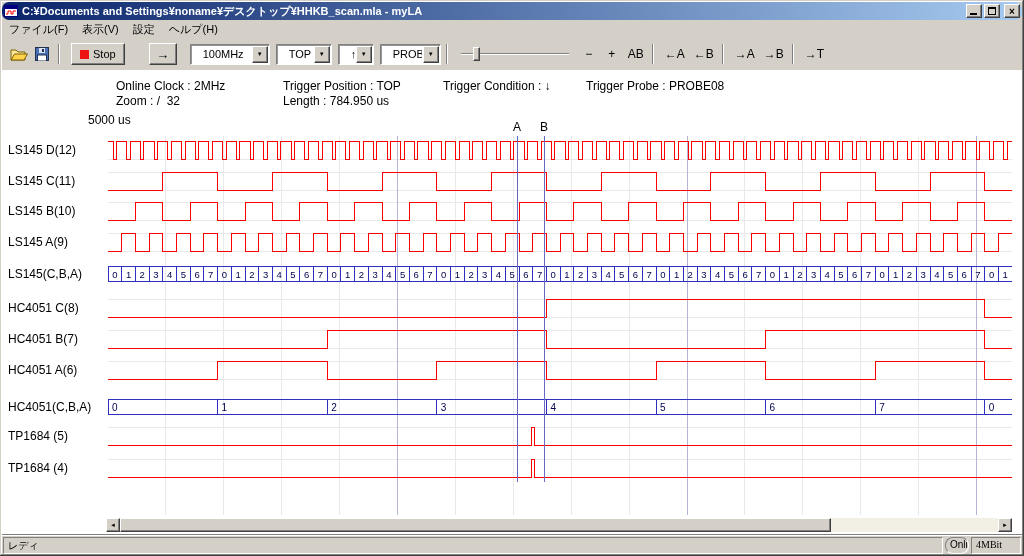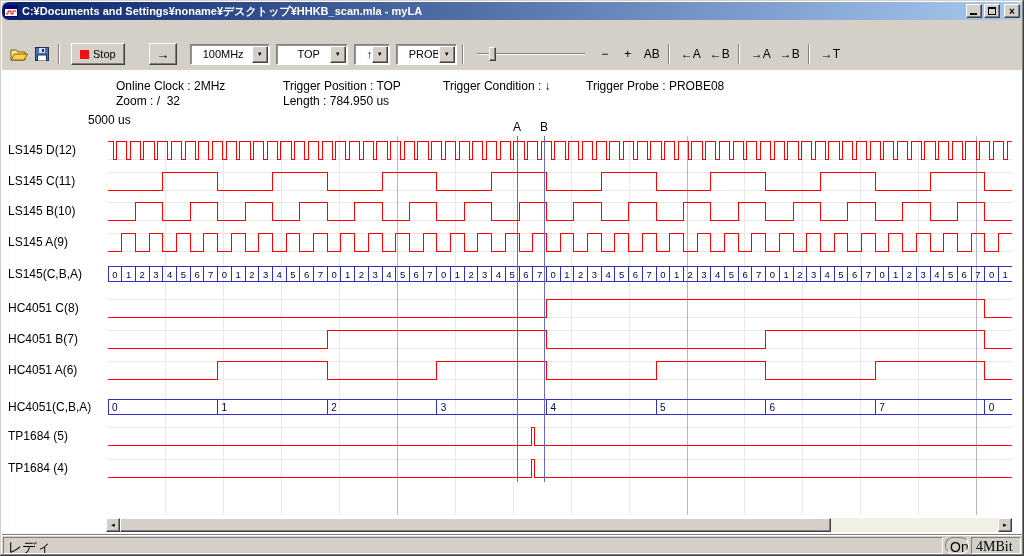--- a/index.html
+++ b/index.html
@@ -45,21 +45,21 @@
   .stop-btn { margin-left:6px; }
   .stop-square { width:9px; height:9px; background:#ee1111; display:inline-block; }
   .run-btn { margin-left:24px; width:28px; font-size:13px; font-weight:bold; padding:0; }
   .combo { height:21px; background:#fff; border:1px solid; border-color:#808080 #ffffff #ffffff #808080;
     box-shadow: inset 1px 1px 0 rgba(64,64,64,0.55); display:flex; align-items:center; font-size:11px; }
   .combo-label { flex:1; padding-left:12px; white-space:nowrap; overflow:hidden; }
   .combo-btn { width:16px; height:17px; margin:1px; background:#d4d0c8; border:1px solid;
     border-color:#ffffff #404040 #404040 #ffffff; box-shadow: inset -1px -1px 0 #808080;
     font-size:6px; display:flex; align-items:center; justify-content:center; }
   .combo-clock { width:80px; margin-left:13px; }
-  .combo-trig  { width:72px; margin-left:6px;text-align:center; }
+  .combo-trig  { width:56px; margin-left:6px; }
   .combo-edge  { width:36px; margin-left:6px; }
   .combo-probe { width:61px; margin-left:6px; }
   .slider { width:108px; height:20px; position:relative; margin-left:8px; flex:0 0 auto; }
   .slider-track { position:absolute; left:0; right:0; top:9px; height:0;
     border-top:1px solid #808080; border-bottom:1px solid #ffffff; }
   .slider-thumb { position:absolute; left:12px; top:3px; width:7px; height:14px; background:#d4d0c8;
     border:1px solid; border-color:#ffffff #404040 #404040 #ffffff; box-shadow: inset -1px -1px 0 #808080; }
   .flat-btn { height:20px; min-width:20px; padding:0 3px; background:transparent; border:none;
     font-size:12px; text-align:center; margin-left:3px; white-space:nowrap; }
 
@@ -77,21 +77,21 @@
     font-size:6px; display:flex; align-items:center; justify-content:center; padding:0; flex:0 0 auto; }
   .scroll-track { flex:1; position:relative; }
   .scroll-thumb { position:absolute; left:0; top:0; height:14px; width:81%; background:#d4d0c8;
     border:1px solid; border-color:#ffffff #404040 #404040 #ffffff; box-shadow: inset -1px -1px 0 #808080; }
 
   
   .statusbar { position:absolute; left:2px; right:2px; bottom:2px; height:20px;
     display:flex; align-items:flex-start; gap:2px; padding:2px 1px 0 1px;
     border-top:1px solid #808080; box-shadow: inset 0 1px 0 #ffffff; }
   .sb-panel { height:17px; border:1px solid; border-color:#808080 #ffffff #ffffff #808080;
-    font-size:14px; padding:1px 4px 0 4px; white-space:nowrap; overflow:hidden; }
+    font-size:10px; padding:1px 4px 0 4px; white-space:nowrap; overflow:hidden; }
   .sb-main { flex:1; }
   .sb-online { width:24px;border-radius:8px; }
   .sb-mem { width:50px;font-family:Liberation Serif, serif; }
 
   button { font-family:inherit; color:#000; }
 </style>
 </head>
 <body>
 
 <div class="window">
@@ -105,20 +105,26 @@
     <span class="title-text">C:¥Documents and Settings¥noname¥デスクトップ¥HHKB_scan.mla - myLA</span>
     <button class="win-btn">
         <span class="glyph-min"></span>
       </button>
     <button class="win-btn">
         <span class="glyph-max"></span>
       </button>
     <button class="win-btn close">×</button>
   </div>
 
+  <div class="menubar">
+    <span class="menu-item">ファイル(F)</span>
+    <span class="menu-item">表示(V)</span>
+    <span class="menu-item">設定</span>
+    <span class="menu-item">ヘルプ(H)</span>
+  </div>
 
   <div class="toolbar">
     <button class="tb-icon">
       <svg width="18" height="14">
         <path d="M1 3 h5 l2 2 h7 v8 h-14 z" fill="#ffe79c" stroke="#7a6000"></path>
         <path d="M1 13 l3.5 -6 h13 l-3.5 6 z" fill="#ffd24d" stroke="#7a6000"></path>
       </svg>
     </button>
     <button class="tb-icon">
       <svg width="14" height="14">

